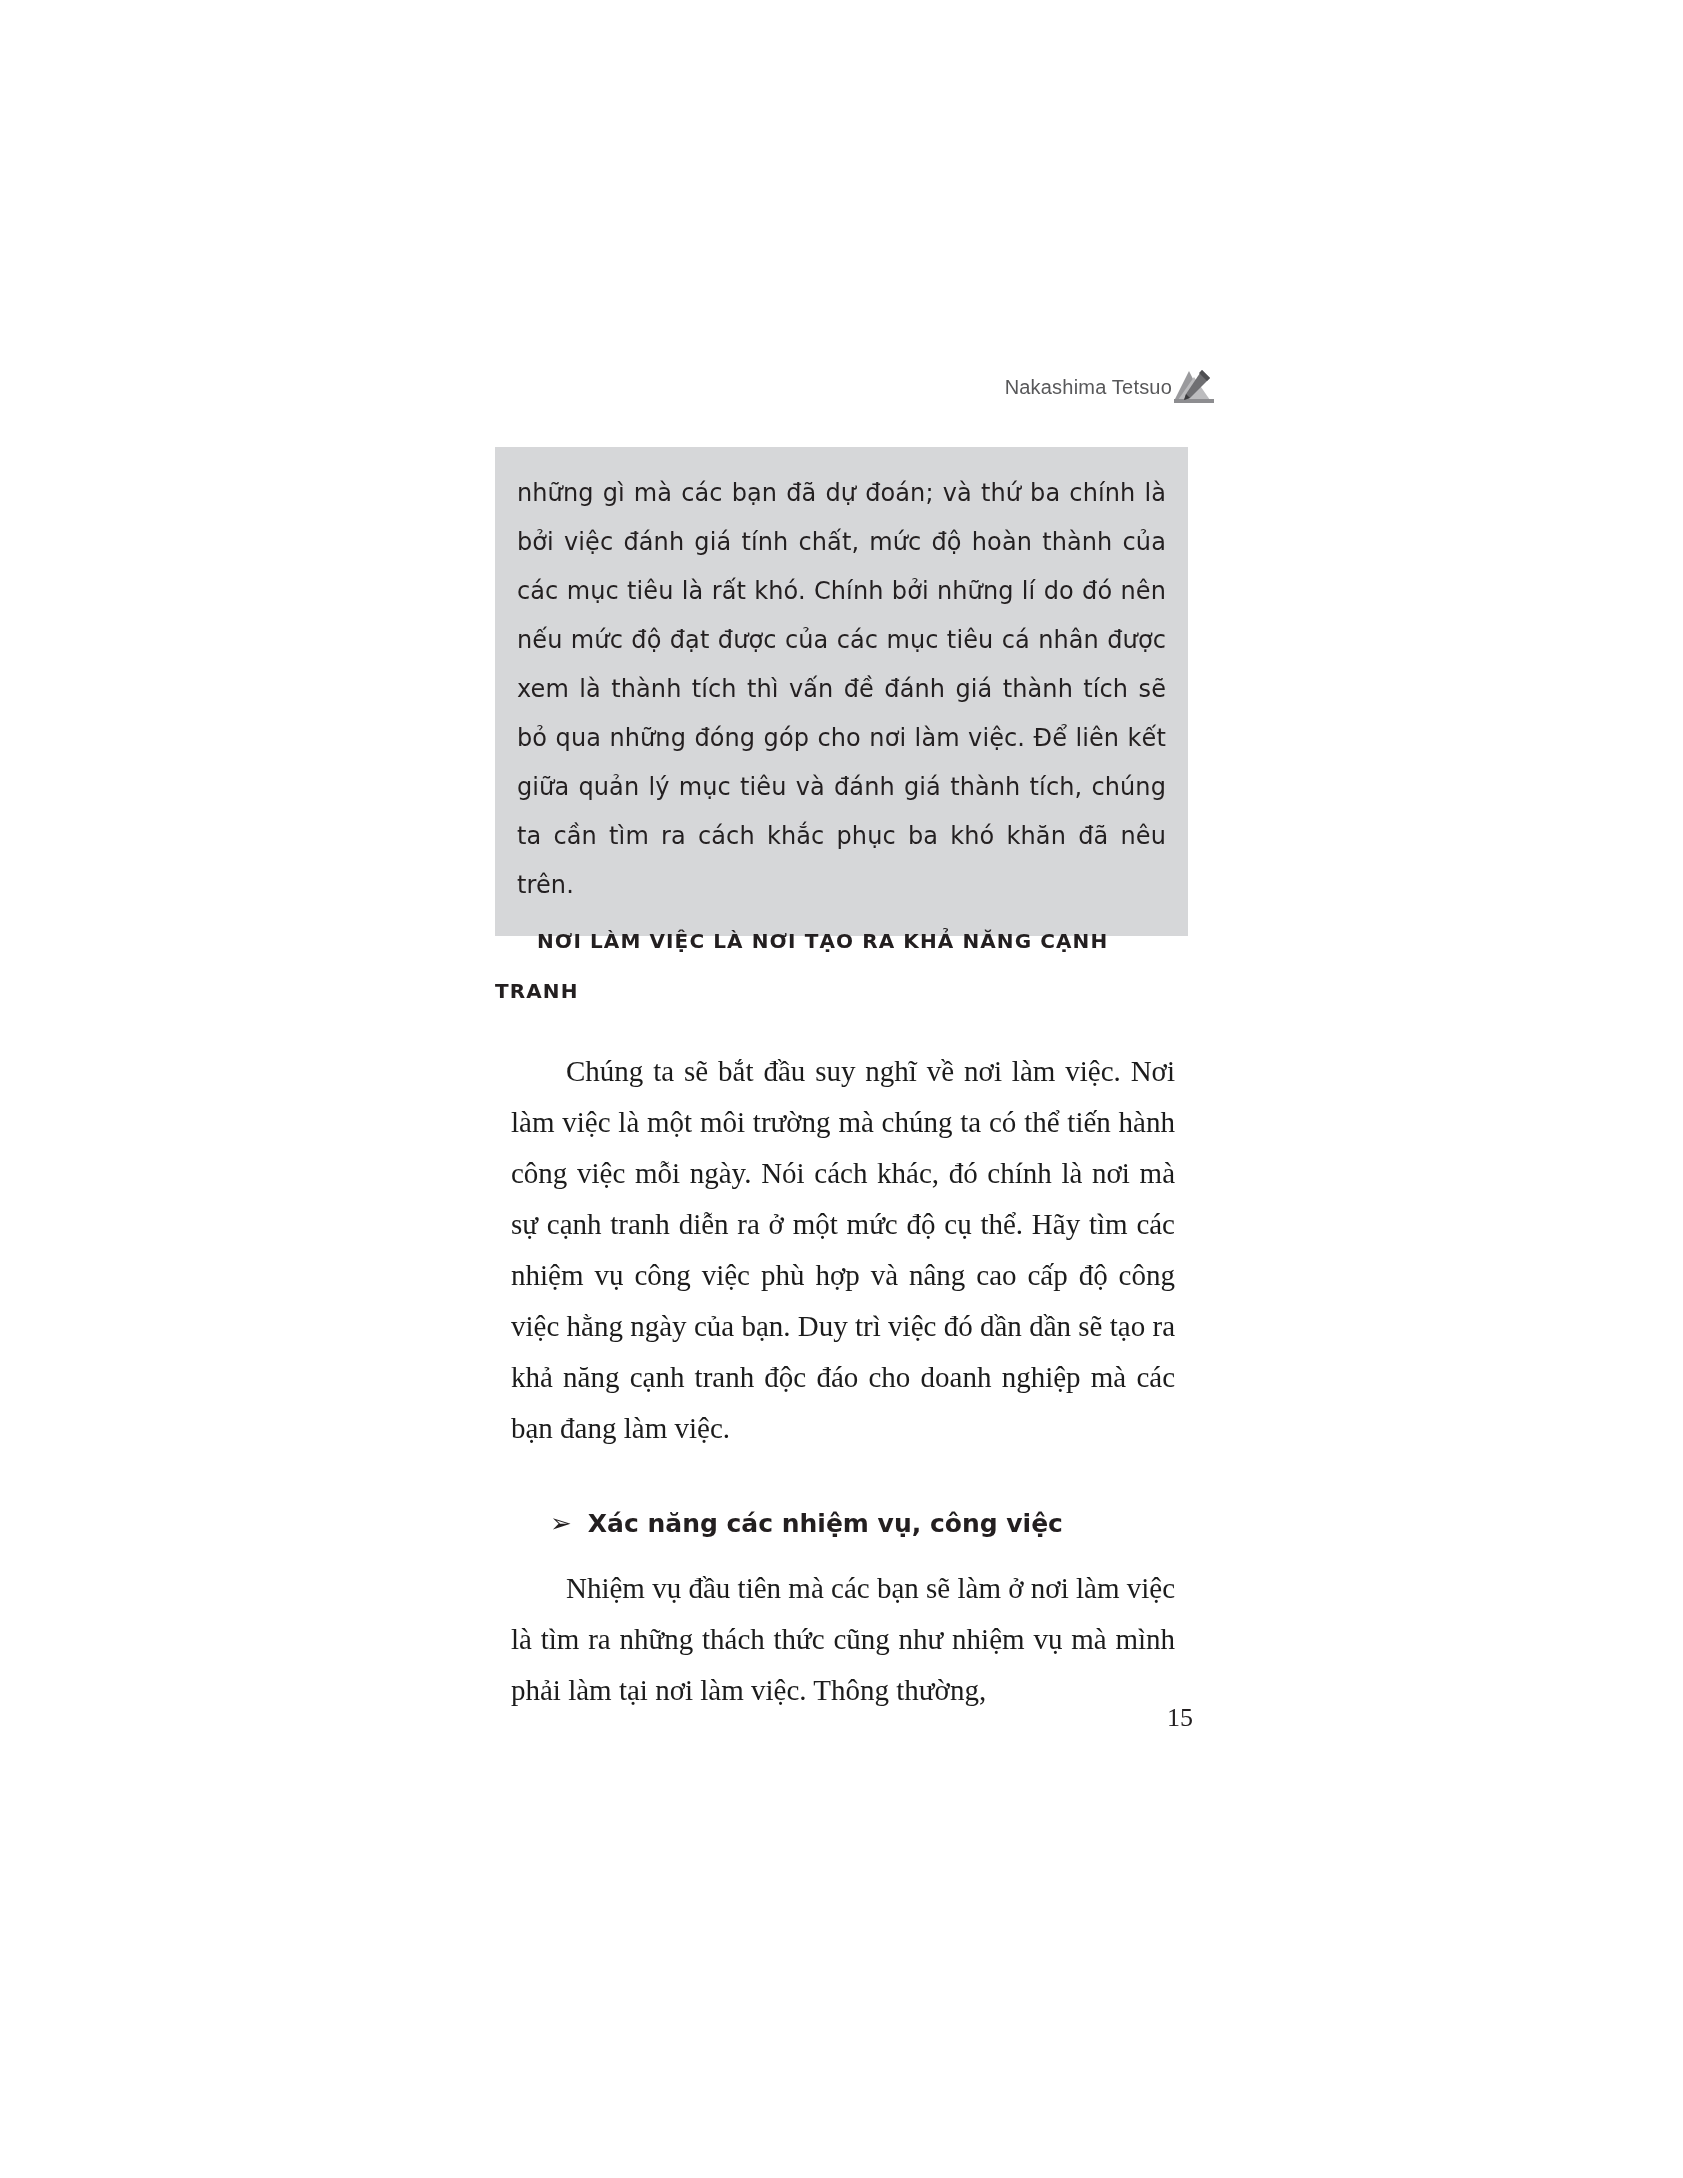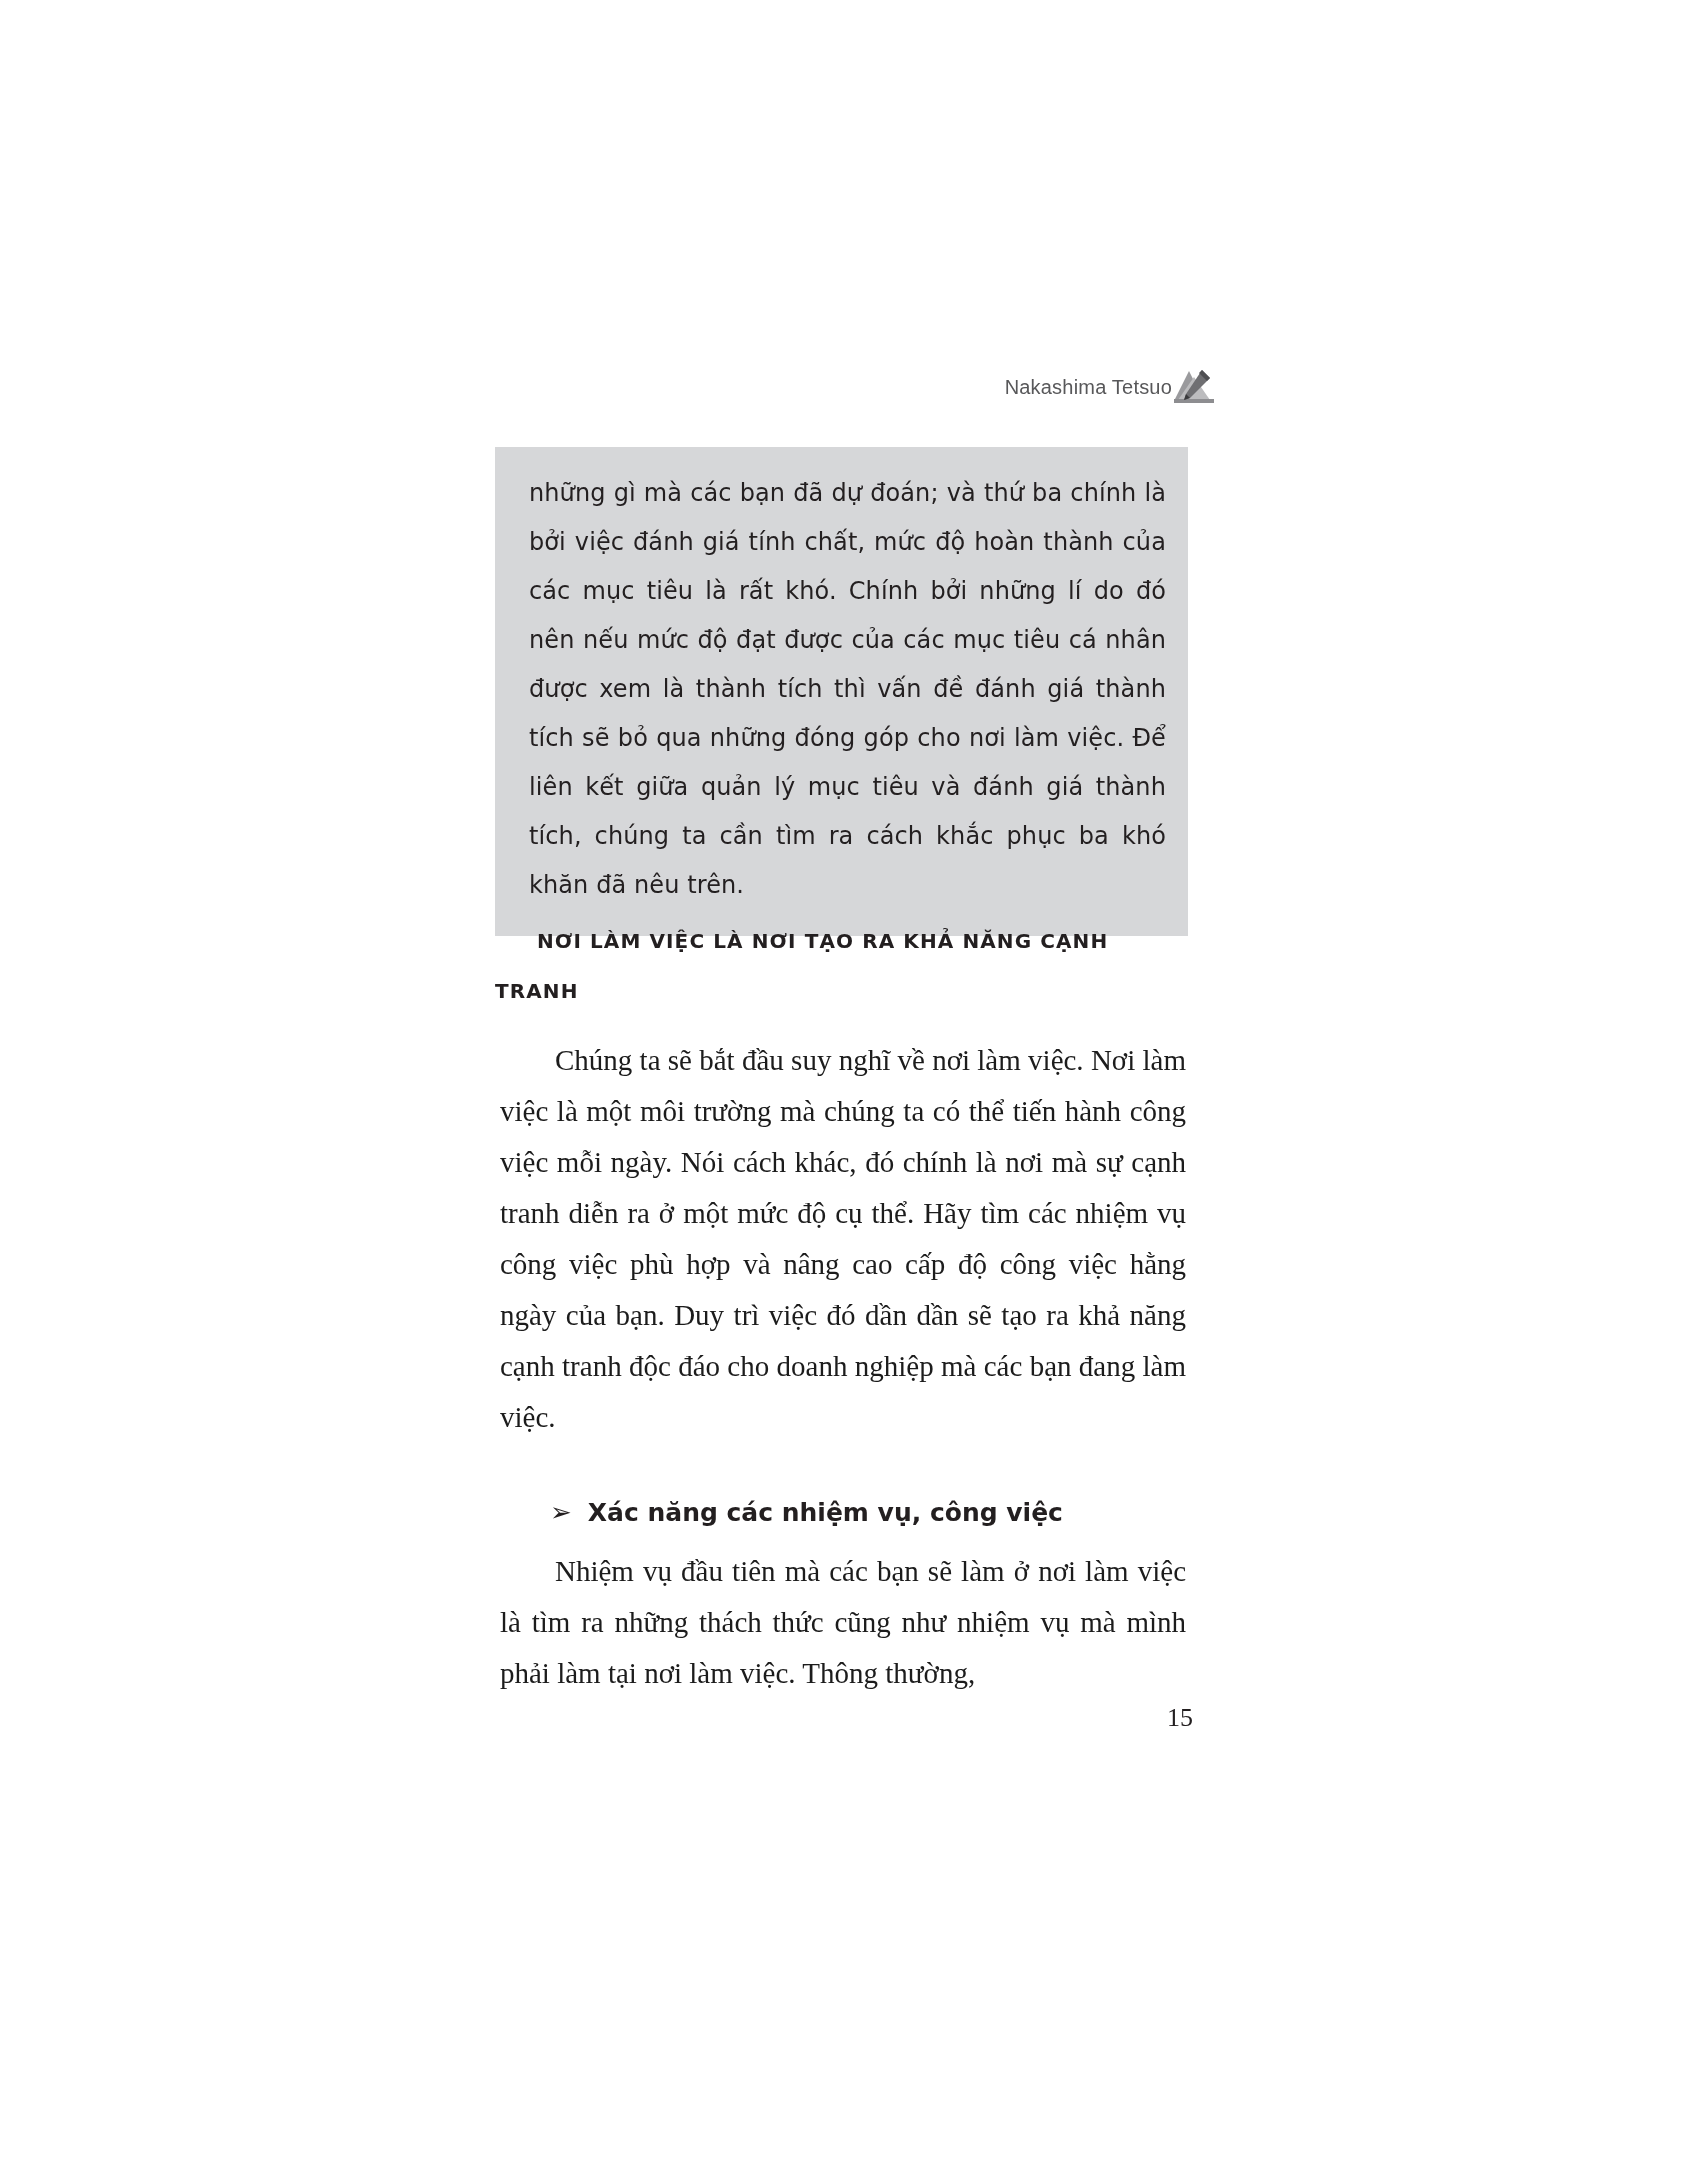--- a/index.html
+++ b/index.html
@@ -40,21 +40,21 @@
     display: block;
   }
 
   
   .quote-box {
     position: absolute;
     left: 495px;
     top: 447px;
     width: 693px;
     background: #d6d7d9;
-    padding: 22px 22px 26px 34px;
+    padding: 22px 22px 26px 22px;
     box-sizing: border-box;
   }
   .quote-box p {
     margin: 0;
     font-family: "DejaVu Sans", sans-serif;
     font-size: 24px;
     line-height: 49px;
     color: #231f20;
     text-align: justify;
     text-align-last: left;
@@ -77,21 +77,21 @@
   }
 
   
   .body-block {
     position: absolute;
     left: 495px;
     top: 1030px;
     width: 696px;
   }
   .body-block p {
-    margin: 5px;
+    margin: 16px;
     font-family: "Liberation Serif", serif;
     font-size: 29px;
     line-height: 51px;
     color: #1c1c1c;
     text-align: justify;
     text-align-last: left;
     text-indent: 55px;
   }
 
   

